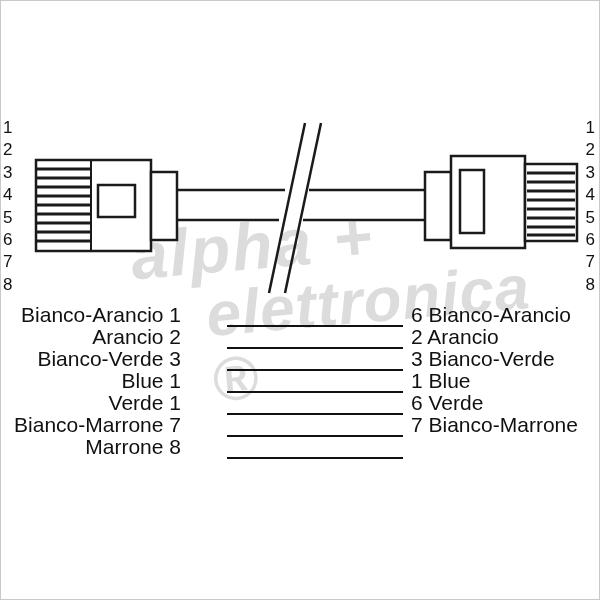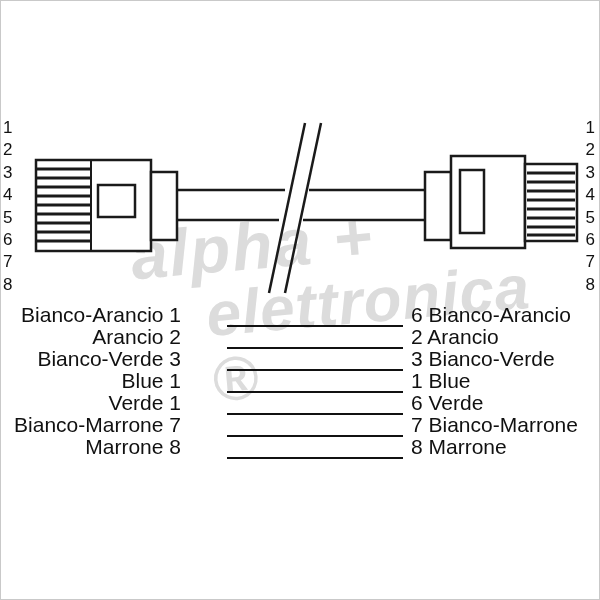--- a/index.html
+++ b/index.html
@@ -122,17 +122,16 @@
       <span class="wr">6 Verde</span>
     </div>
     <div class="wire-row">
       <span class="wl">Bianco-Marrone 7</span>
       <span class="wline"></span>
       <span class="wr">7 Bianco-Marrone</span>
     </div>
     <div class="wire-row">
       <span class="wl">Marrone 8</span>
       <span class="wline"></span>
-      <span class="wr">8 Marrone</span>
     </div>
   </div>
 
 </div>
 
 </body></html>

